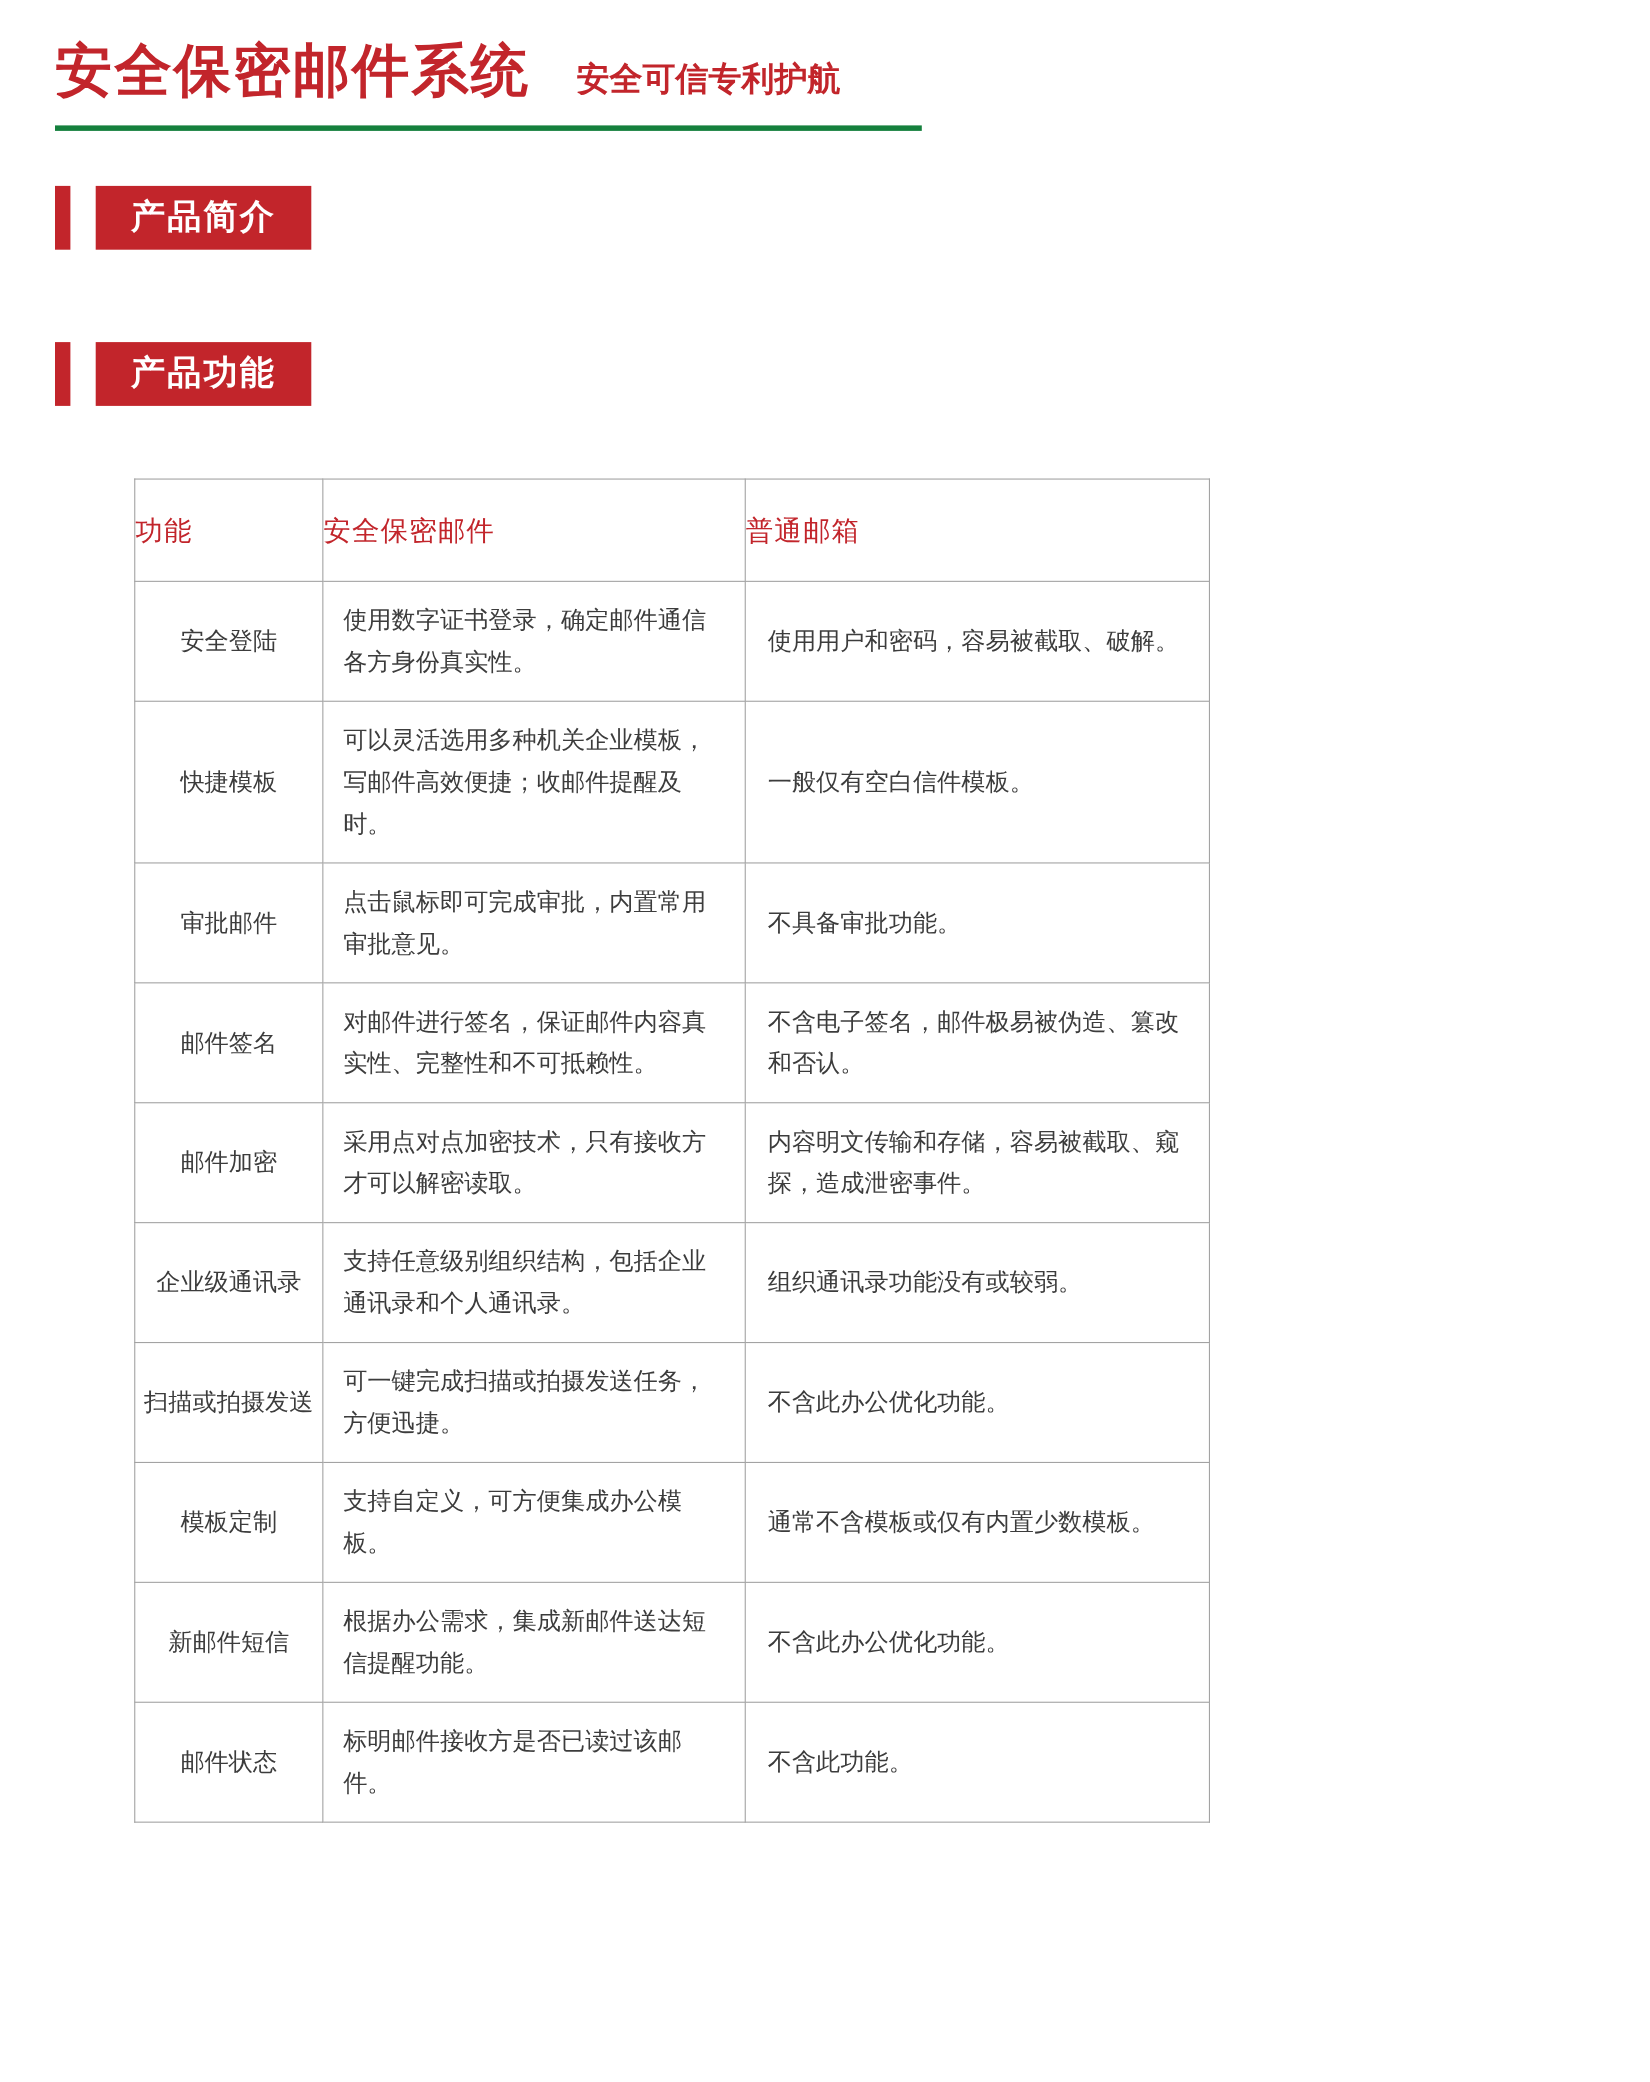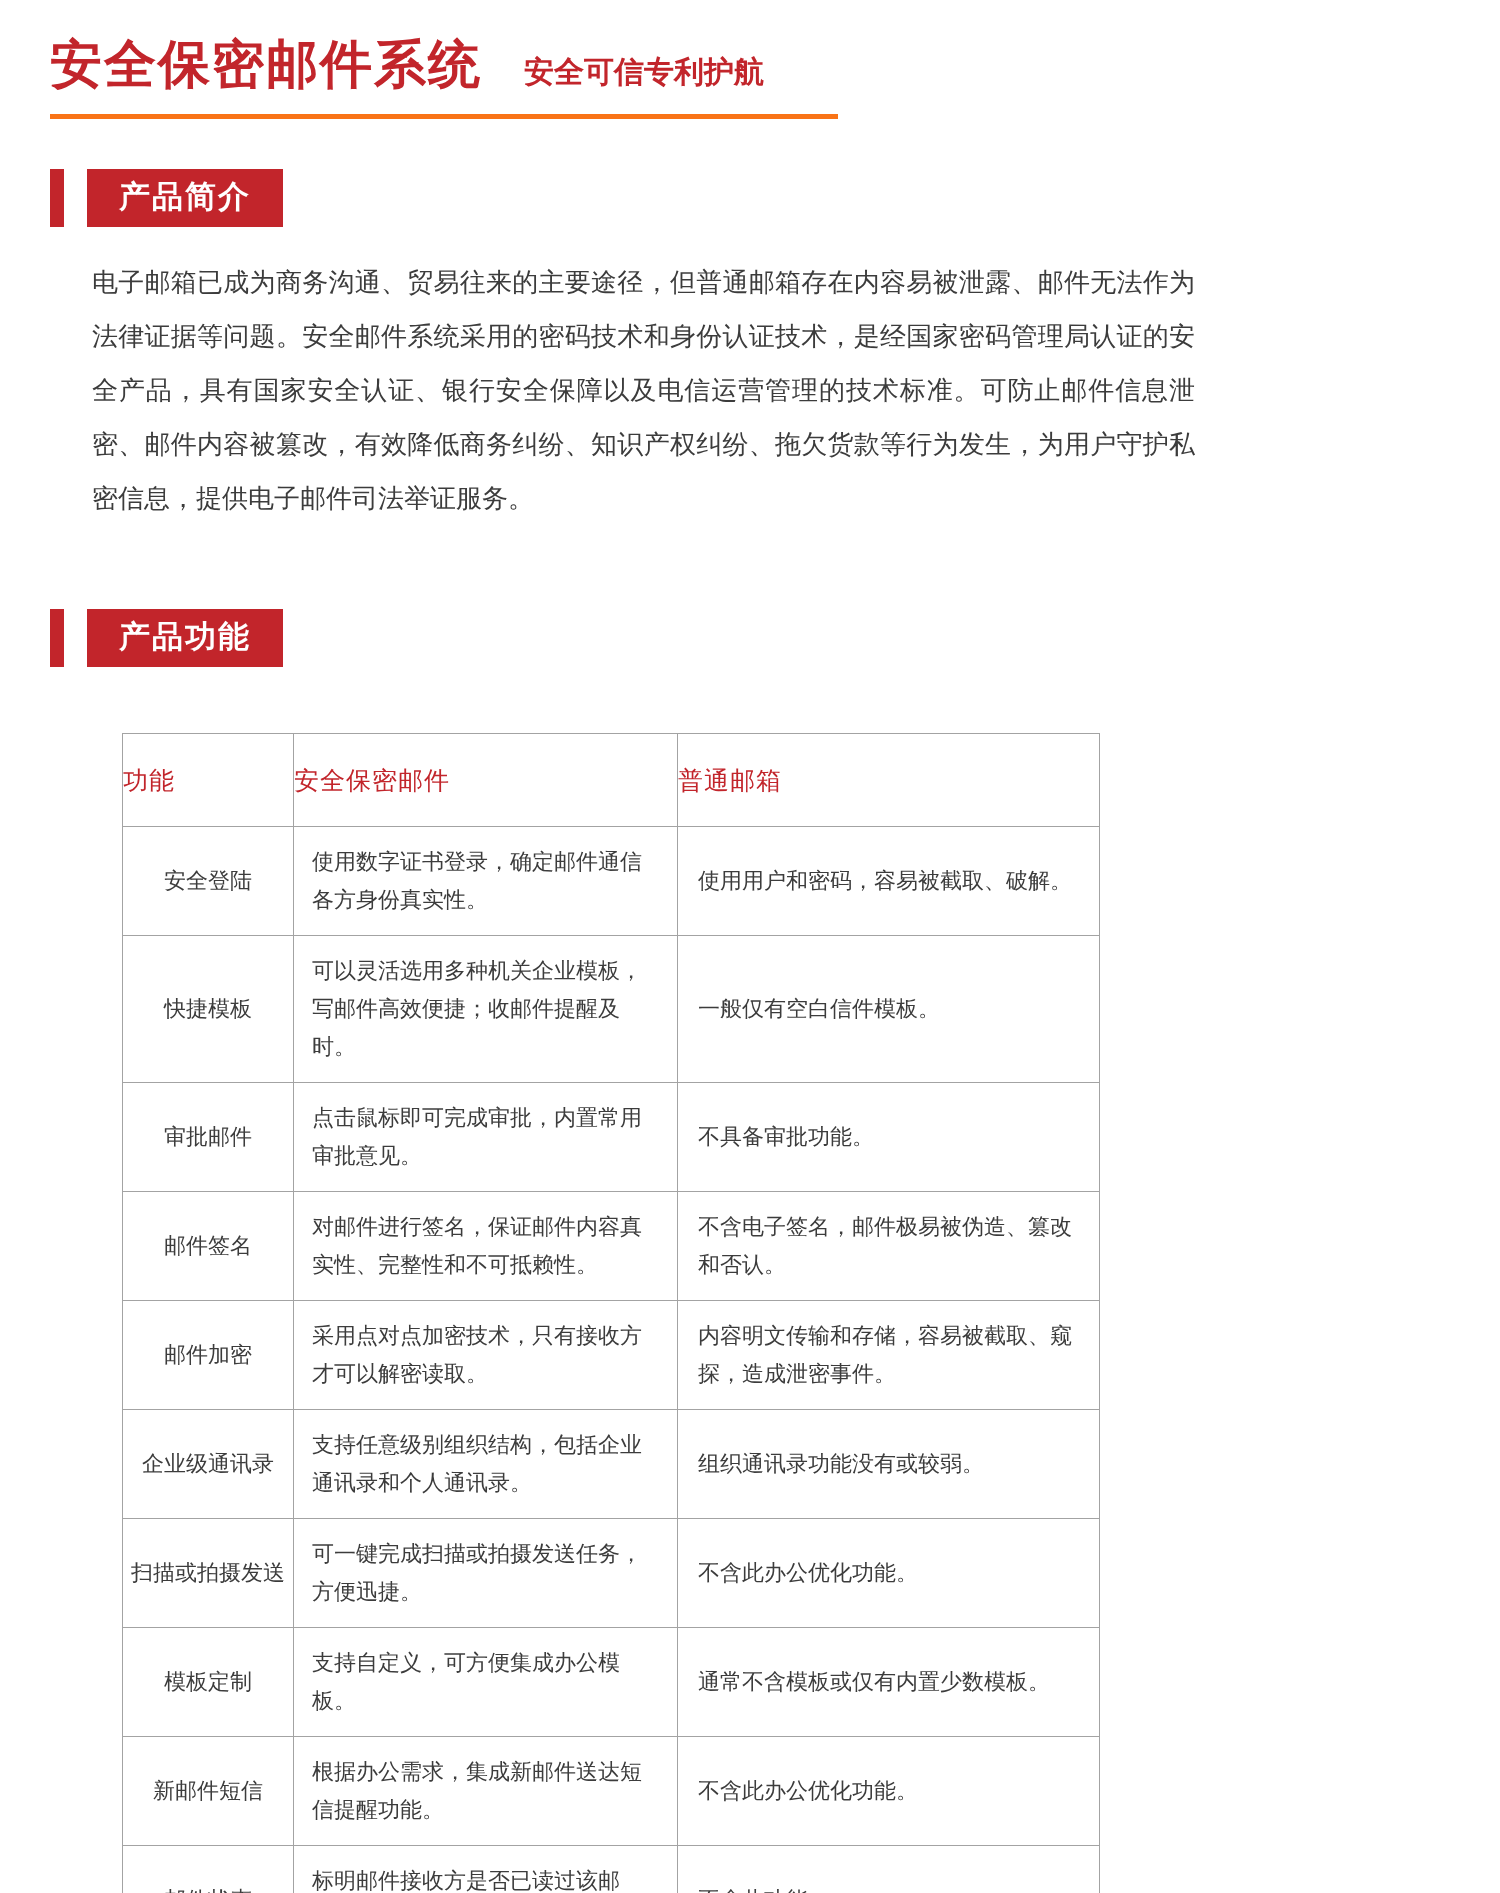--- a/index.html
+++ b/index.html
@@ -14,21 +14,21 @@
     background: #ffffff;
     position: relative;
     overflow: hidden;
   }
 
   
   .header {
     margin-left: 50px;
     padding-top: 30px;
     width: 788px;
-    border-bottom: 5px solid #f97316;
+    border-bottom: 5px solid #15803d;
     padding-bottom: 14px;
     display: flex;
     align-items: baseline;
   }
   .main-title {
     font-size: 52px;
     font-weight: bold;
     color: #c2252b;
     letter-spacing: 2px;
     white-space: nowrap;
@@ -123,21 +123,20 @@
       <span>安全可信</span>
       <span>专利护航</span>
     </div>
   </div>
 
   <div class="section-heading heading-intro">
     <div class="accent-bar"></div>
     <div class="heading-badge">产品简介</div>
   </div>
 
-  <p class="intro-paragraph">电子邮箱已成为商务沟通、贸易往来的主要途径，但普通邮箱存在内容易被泄露、邮件无法作为法律证据等问题。安全邮件系统采用的密码技术和身份认证技术，是经国家密码管理局认证的安全产品，具有国家安全认证、银行安全保障以及电信运营管理的技术标准。可防止邮件信息泄密、邮件内容被篡改，有效降低商务纠纷、知识产权纠纷、拖欠货款等行为发生，为用户守护私密信息，提供电子邮件司法举证服务。</p>
 
   <div class="section-heading heading-features">
     <div class="accent-bar"></div>
     <div class="heading-badge">产品功能</div>
   </div>
 
   <div class="table-wrap">
     <table class="compare">
       <colgroup>
         <col style="width:17.5%">

